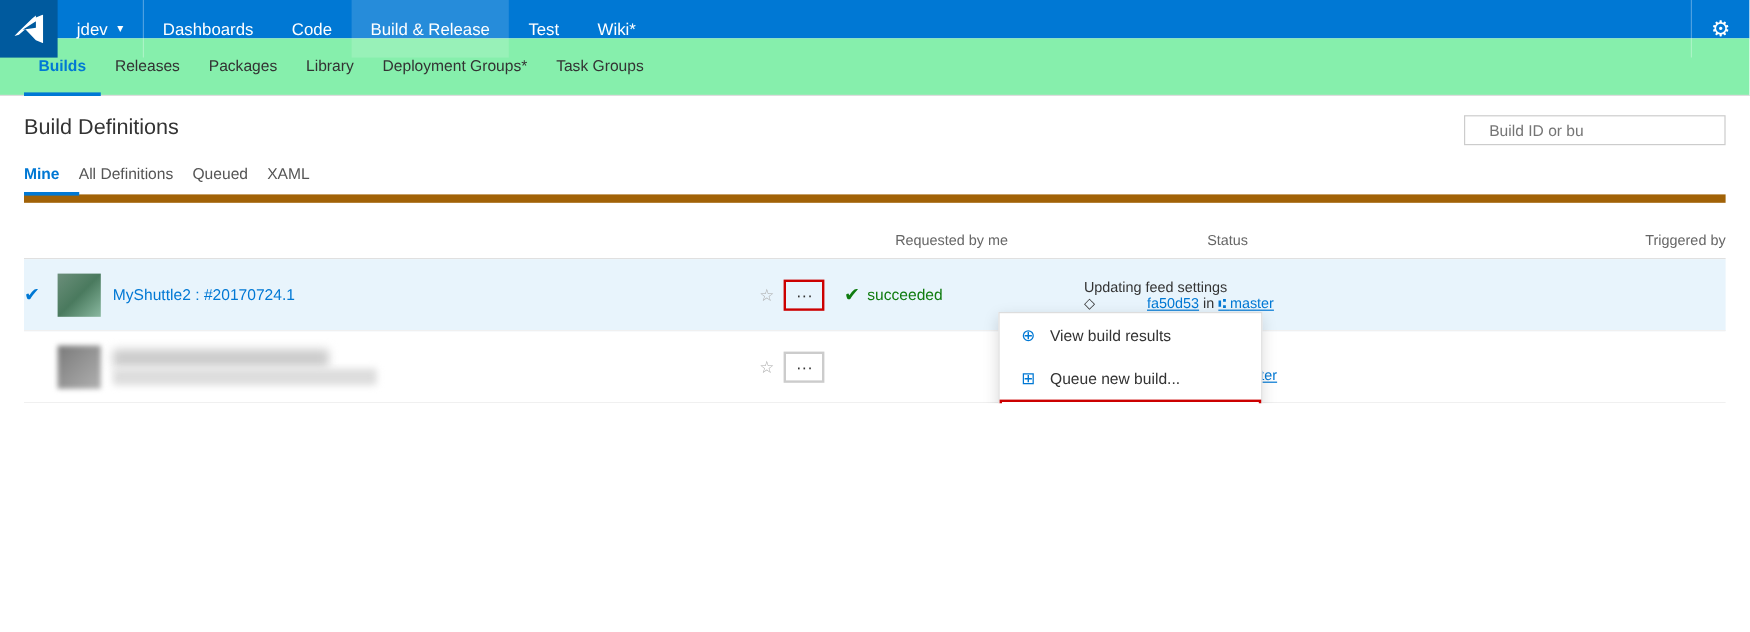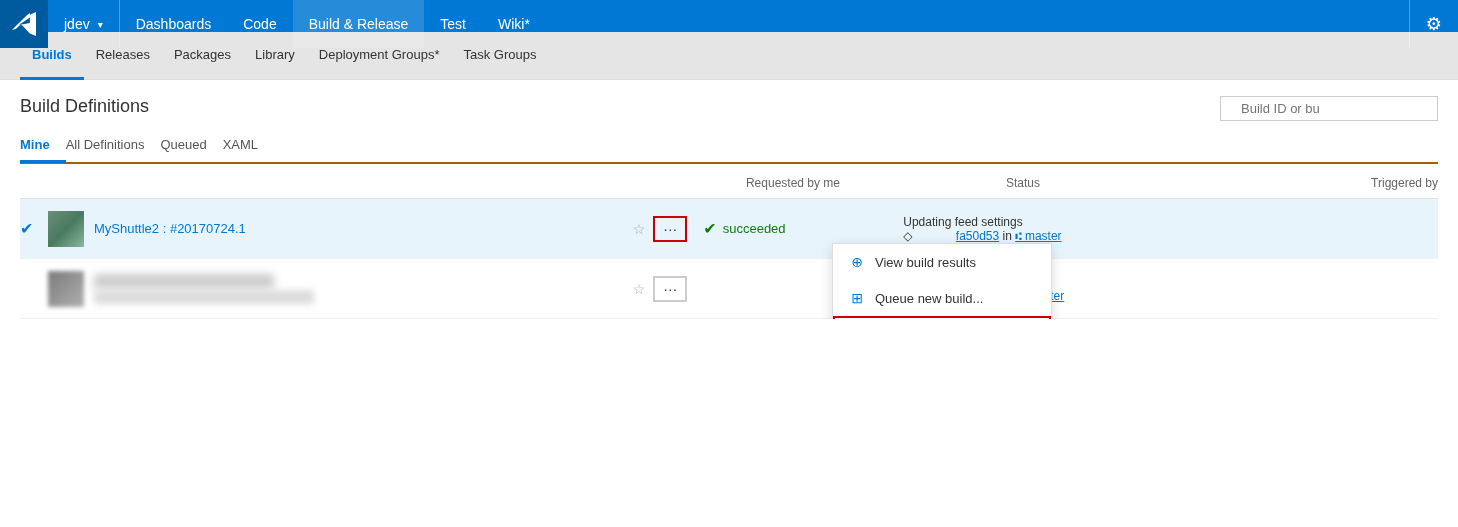--- a/index.html
+++ b/index.html
@@ -56,21 +56,21 @@
       display: flex;
       align-items: center;
       padding: 0 16px;
       border-left: 1px solid rgba(255,255,255,0.3);
       height: 48px;
     }
     .gear-icon { color: white; font-size: 18px; cursor: pointer; }
 
     
     .second-nav {
-      background: #e5e5e5;
+      background: #86efac;
       border-bottom: 1px solid #ddd;
       display: flex;
       align-items: center;
       padding: 0 20px;
       height: 48px;
     }
     .second-nav-item {
       padding: 0 12px;
       height: 48px;
       display: flex;
@@ -108,22 +108,22 @@
       padding: 4px 20px;
       font-size: 13px;
       color: #aaa;
       min-width: 200px;
       outline: none;
     }
 
     
     .tabs {
       display: flex;
-      border-bottom: 2px solid #a16207;
-      margin-bottom: 4px;
+      border-bottom: 7px solid #a16207;
+      margin-bottom: 16px;
     }
     .tab {
       padding: 8px 16px 8px 0;
       font-size: 13px;
       color: #555;
       cursor: pointer;
       border-bottom: 3px solid transparent;
       margin-bottom: -1px;
     }
     .tab:first-child { padding-left: 0; }

